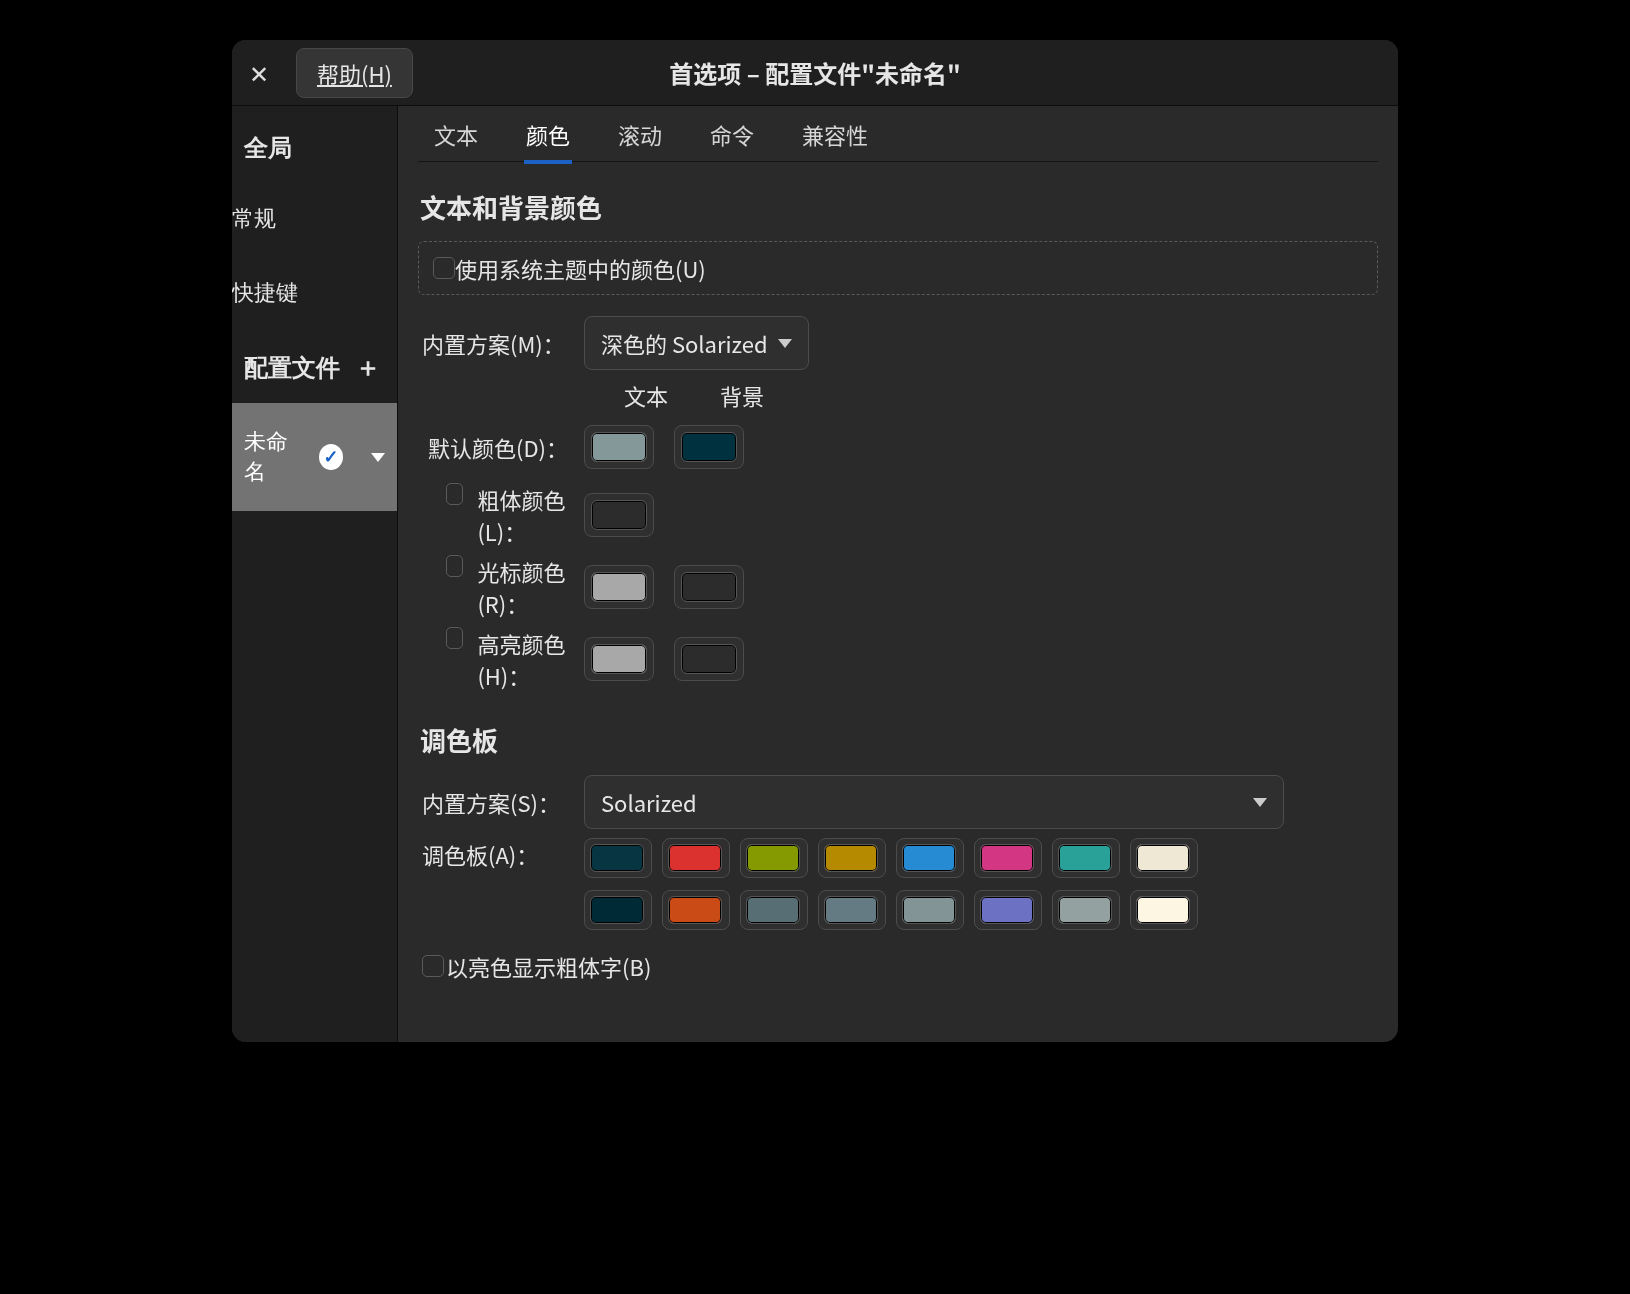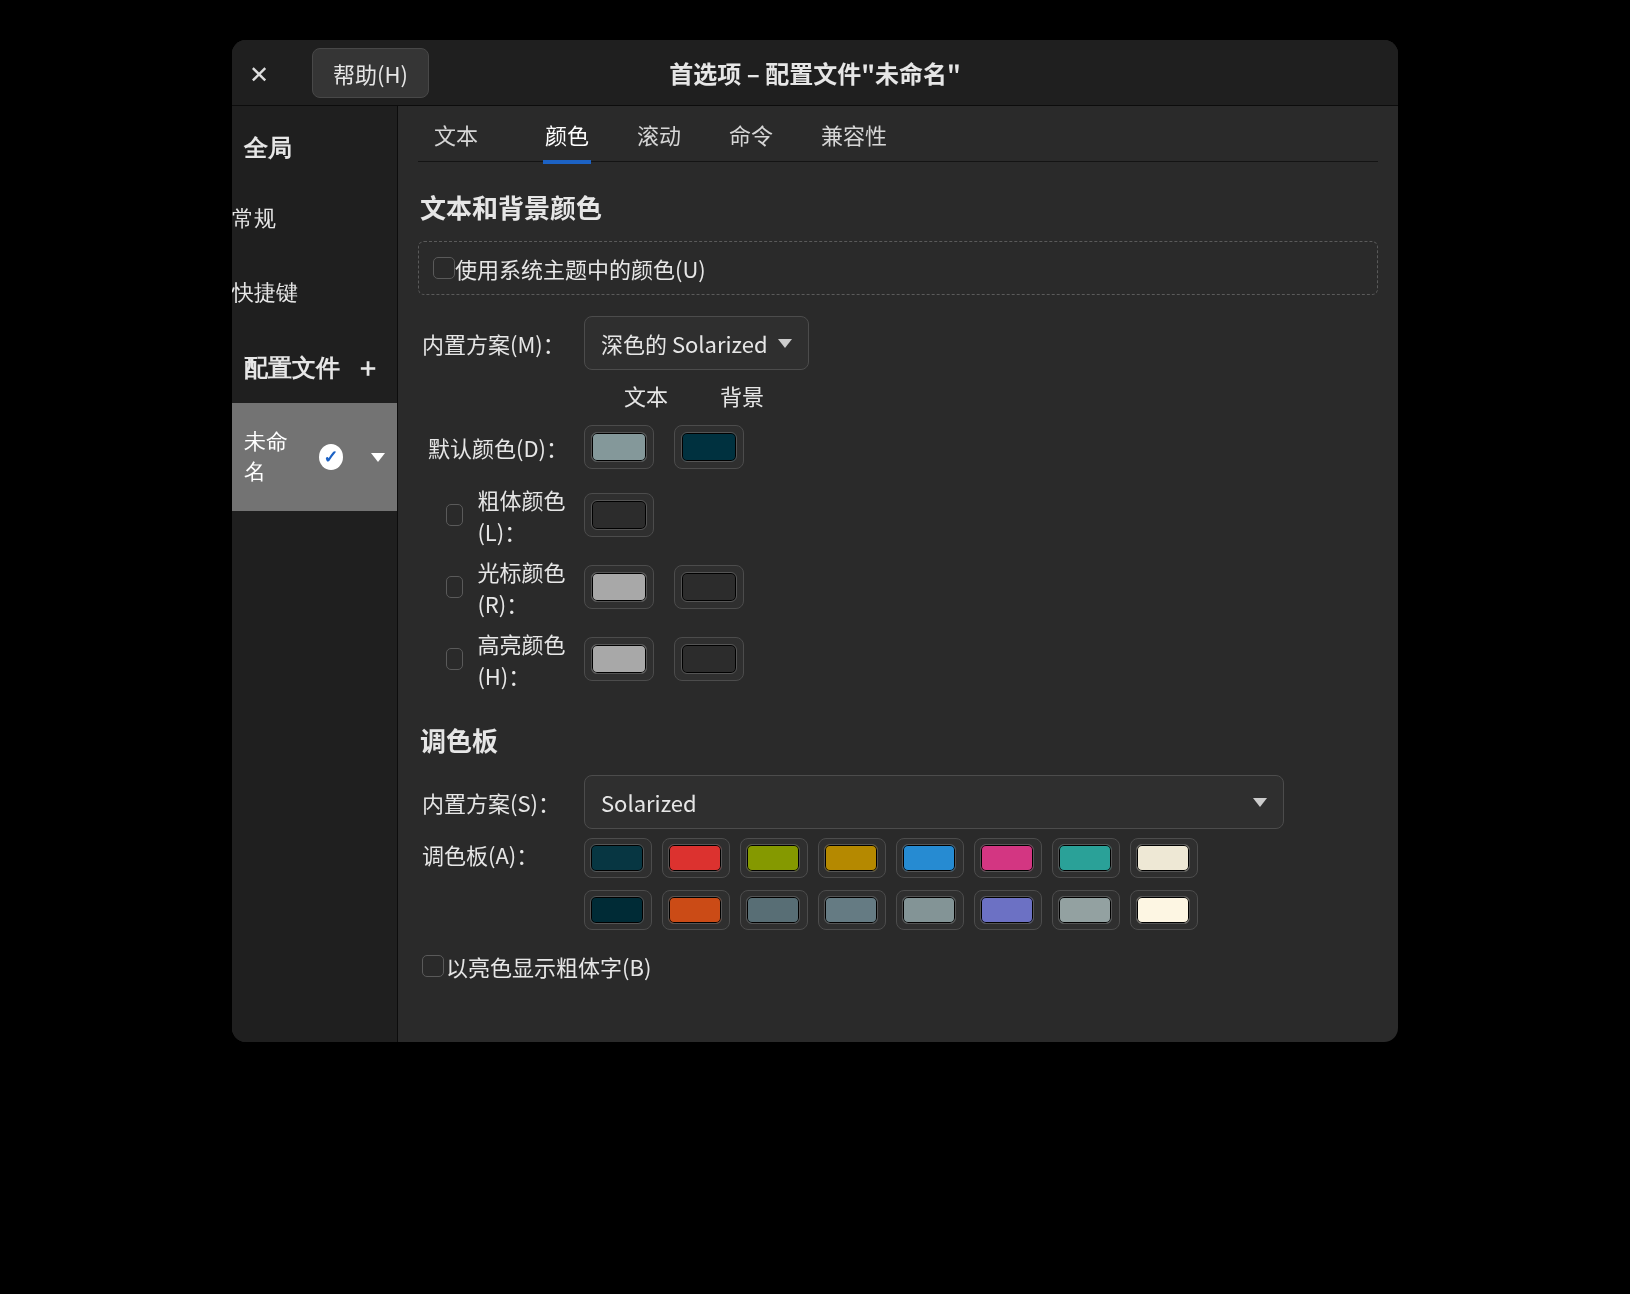--- a/index.html
+++ b/index.html
@@ -25,27 +25,28 @@
     background:#1f1f1f;
     border-bottom:1px solid #0c0c0c;
     position:relative;
   }
   .titlebar .close {
     width:54px; height:100%;
     display:flex; align-items:center; justify-content:center;
     font-size:24px; color:#ddd; cursor:pointer;
   }
   .titlebar .help {
-    margin-left:26px;
+    margin-left:10px;
     padding:8px 20px;
     background:#353535;
     border:1px solid #484848;
     border-radius:8px;
     font-size:22px;
     cursor:pointer;
+    text-decoration:underline;
   }
   .titlebar .title {
     position:absolute; left:0; right:0;
     text-align:center;
     font-size:24px; font-weight:700;
     pointer-events:none;
   }
 
   .body { display:flex; min-height:890px; }
 
@@ -94,40 +95,39 @@
     border-bottom:1px solid #141414;
     height:56px; align-items:center;
     padding-left:14px;
     margin-bottom:26px;
   }
   .tab { color:#d6d6d6; cursor:pointer; padding:14px 2px; }
   .tab.active {
     color:#fff;
     border-bottom:4px solid #1c62c4;
     padding-bottom:10px;
-    margin-left:19px;
   }
 
   .section-title { font-weight:700; font-size:26px; margin:10px 0 16px 2px; }
 
   .inset {
     border:1px dashed #5a5a5a;
     border-radius:6px;
     padding:10px 14px;
     display:flex; align-items:center; 
     margin-bottom:20px;
   }
 
   .row {
     display:flex; align-items:center; gap:2px;
     margin:8px 0 8px 4px;
     min-height:56px;
   }
   .lbl { width:160px; }
-  .lbl.indent { padding-left:24px; display:flex; align-items:center; gap:14px; }
+  .lbl.indent { padding-left:24px; display:flex; align-items:flex-start; gap:14px; }
   .lbl.indent .lbltxt { width:136px; display:inline-block; }
 
   .cb {
     appearance:none; width:22px; height:22px;
     border:1px solid #5a5a5a; border-radius:5px;
     background:#2a2a2a; cursor:pointer;
   }
 
   .select {
     display:inline-flex; align-items:center; gap:10px;

